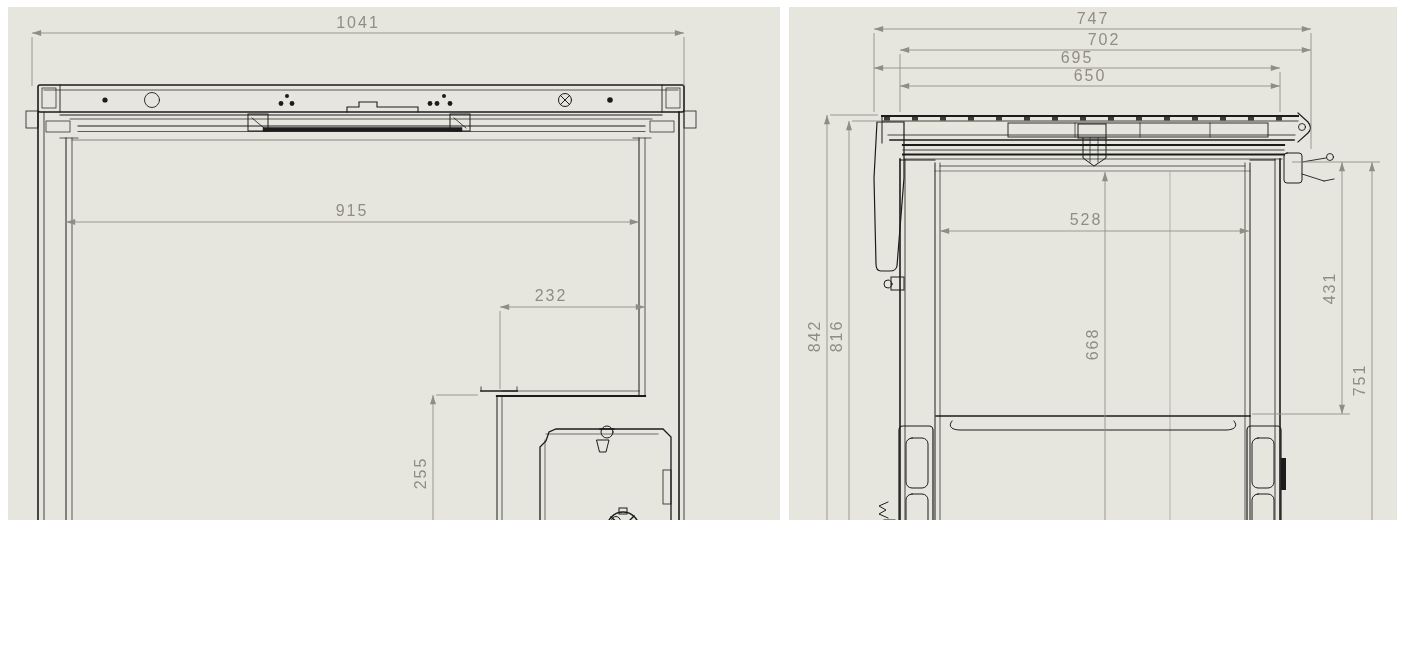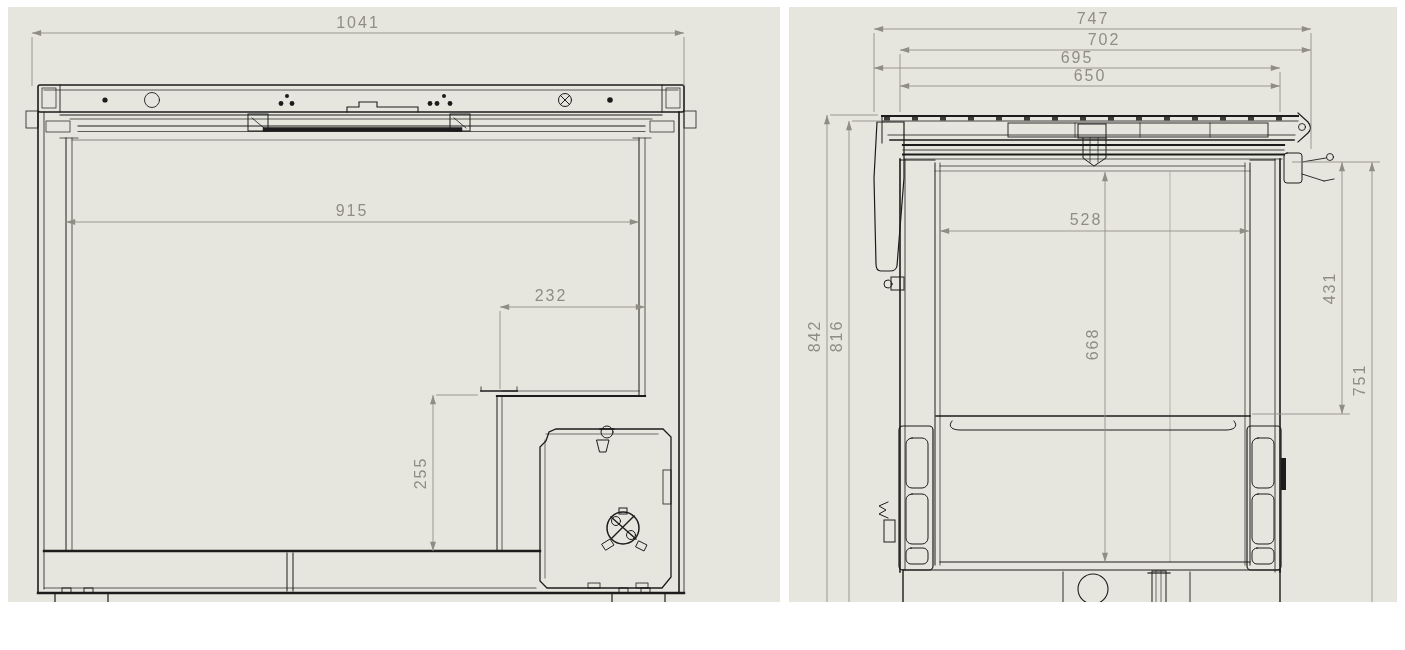--- a/index.html
+++ b/index.html
@@ -1,16 +1,16 @@
 <!DOCTYPE html>
 <html><head>
 <meta charset="utf-8">
 <style>
   html,body{margin:0;padding:0;background:#ffffff;}
-  .canvas{position:relative;width:1405px;height:602px;background:#ffffff;font-family:"Liberation Sans",sans-serif;overflow:hidden;}
+  .canvas{position:relative;width:1405px;height:520px;background:#ffffff;font-family:"Liberation Sans",sans-serif;overflow:hidden;}
   svg{display:block;}
   .ln{stroke:#1c1c1c;fill:none;stroke-linecap:square;stroke-width:1.1px;}
   .dim{stroke:#918f86;fill:none;stroke-width:.9px;}
   .dimtext{fill:#8f8d84;font-size:16px;letter-spacing:2px;text-anchor:middle;font-family:"Liberation Sans",sans-serif;}
   .dk{fill:#1c1c1c;stroke:none;}
 </style>
 </head>
 <body>
 
 <div class="canvas">

